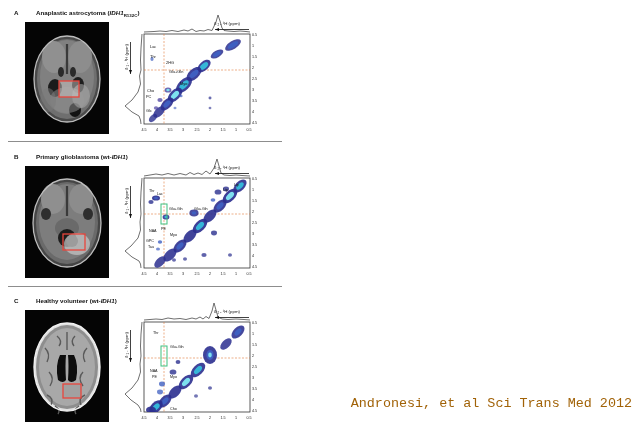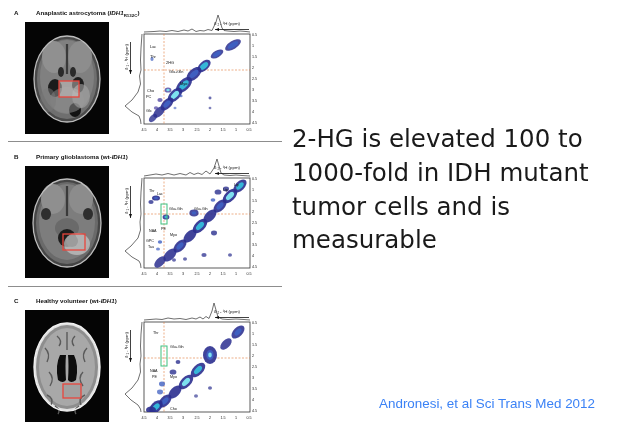--- a/index.html
+++ b/index.html
@@ -46,22 +46,22 @@
 
   
   .body-text{
     position:absolute;left:292px;top:122px;width:330px;
     font-size:24.5px;line-height:1.38;color:#1a1a1a;
     font-family:"DejaVu Sans", sans-serif;
     font-weight:400;
   }
   .citation{
     position:absolute;left:342px;top:396px;width:290px;
-    font-size:13.4px;color:#3b82f6;text-align:center;
-    font-family:Liberation Sans, sans-serif;
+    font-size:13.4px;color:#a16207;text-align:right;
+    font-family:Liberation Mono, monospace;
   }
 </style>
 </head>
 <body>
 
 <div class="slide">
 
   <div class="figure-col">
 
     <div class="panel panel-a">
@@ -429,16 +429,15 @@
               <text x="134" y="79">3</text>
             <text x="134" y="90">3.5</text>
               <text x="134" y="101">4</text>
               <text x="134" y="112">4.5</text>
           </g>
         </svg>
       </div>
     </div>
   </div>
 
-  <div class="body-text">2-HG is elevated 100 to 1000-fold in IDH mutant tumor cells and is measurable</div>
   <div class="citation">Andronesi, et al Sci Trans Med 2012</div>
 
 </div>
 
 </body></html>

